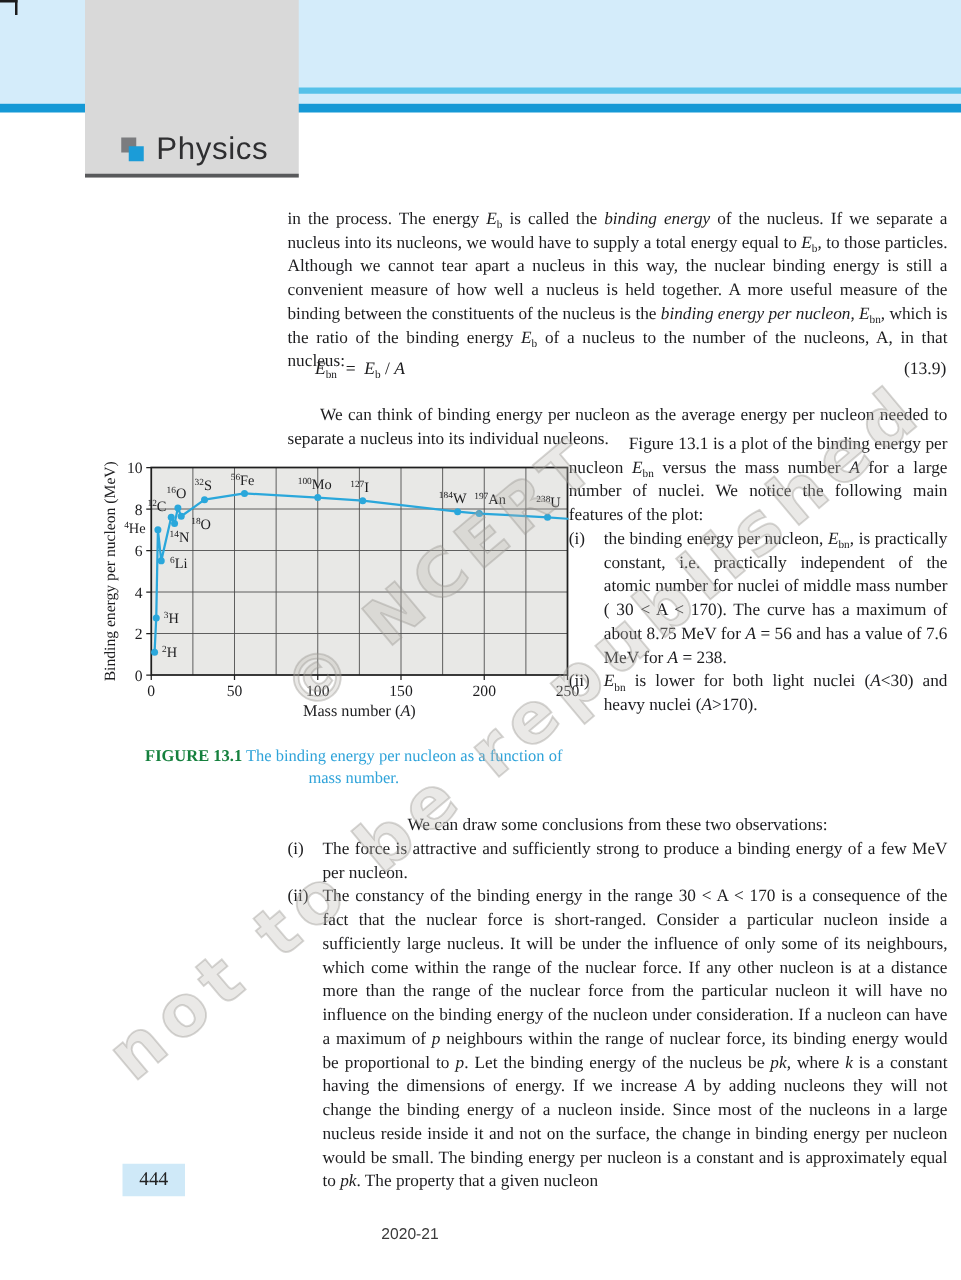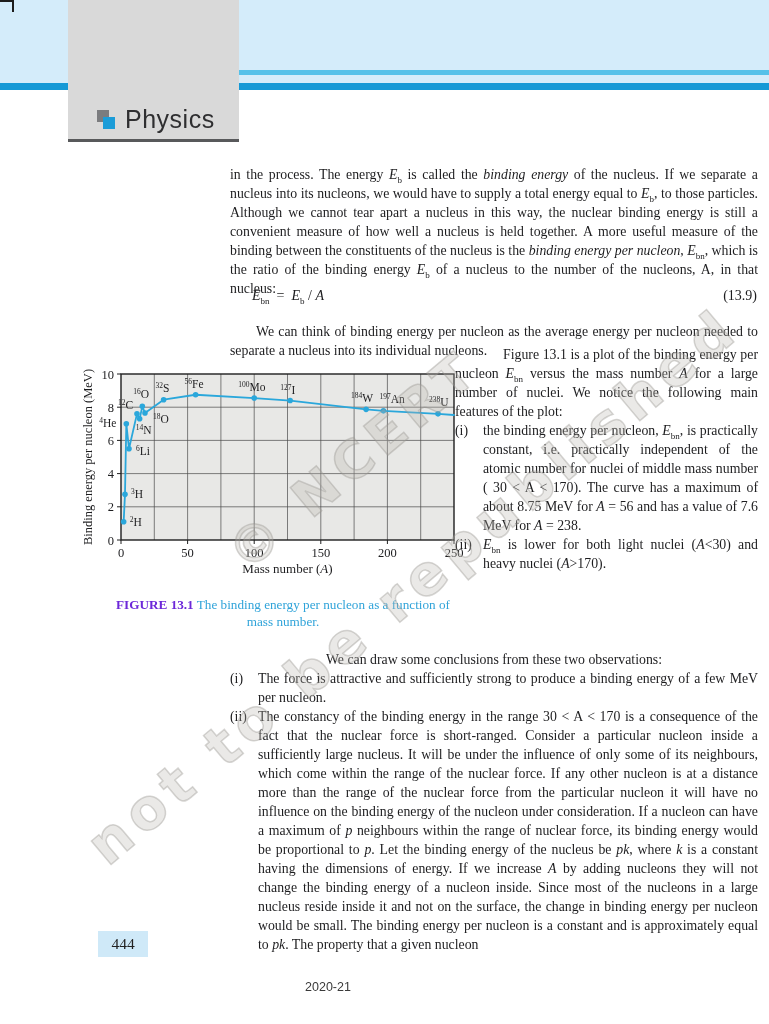--- a/index.html
+++ b/index.html
@@ -30,21 +30,21 @@
   .c-intro{margin:0;text-align:center;}
   .li{display:flex;margin:0;}
   .li .marker{flex:0 0 28px;}
   .li .li-text{flex:1;text-align:justify;}
   sub{font-size:9px;line-height:0;}
   
   #chart{position:absolute;left:77px;top:360px;width:392px;height:218px;}
   #chart svg text{font-family:"Liberation Serif", serif;fill:#1d1d1f;}
   .caption{position:absolute;left:103px;top:583px;width:360px;text-align:center;
            font-size:13.2px;line-height:17px;color:#2fa3d9;}
-  .caption b{color:#6d28d9;margin-top:11px;}
+  .caption b{color:#15803d;margin-top:11px;}
   
   .page-num-box{position:absolute;left:98px;top:931px;width:50px;height:26px;background:#cfe9f8;
                 display:flex;align-items:center;justify-content:center;font-size:15.5px;color:#222;}
   .year-code{position:absolute;left:0;top:980px;width:656px;text-align:center;
              font-family:"Liberation Sans", sans-serif;font-size:12.5px;color:#3a3a3a;}
   
   .wm{position:absolute;z-index:6;pointer-events:none;font-family:"DejaVu Sans", sans-serif;
       font-weight:bold;color:rgba(185,181,177,0.30);-webkit-text-stroke:1.5px rgba(150,146,142,0.38);
       letter-spacing:7px;transform-origin:0 50%;transform:rotate(-40deg);white-space:nowrap;}
   .wm1{left:235px;top:530px;font-size:52px;}

